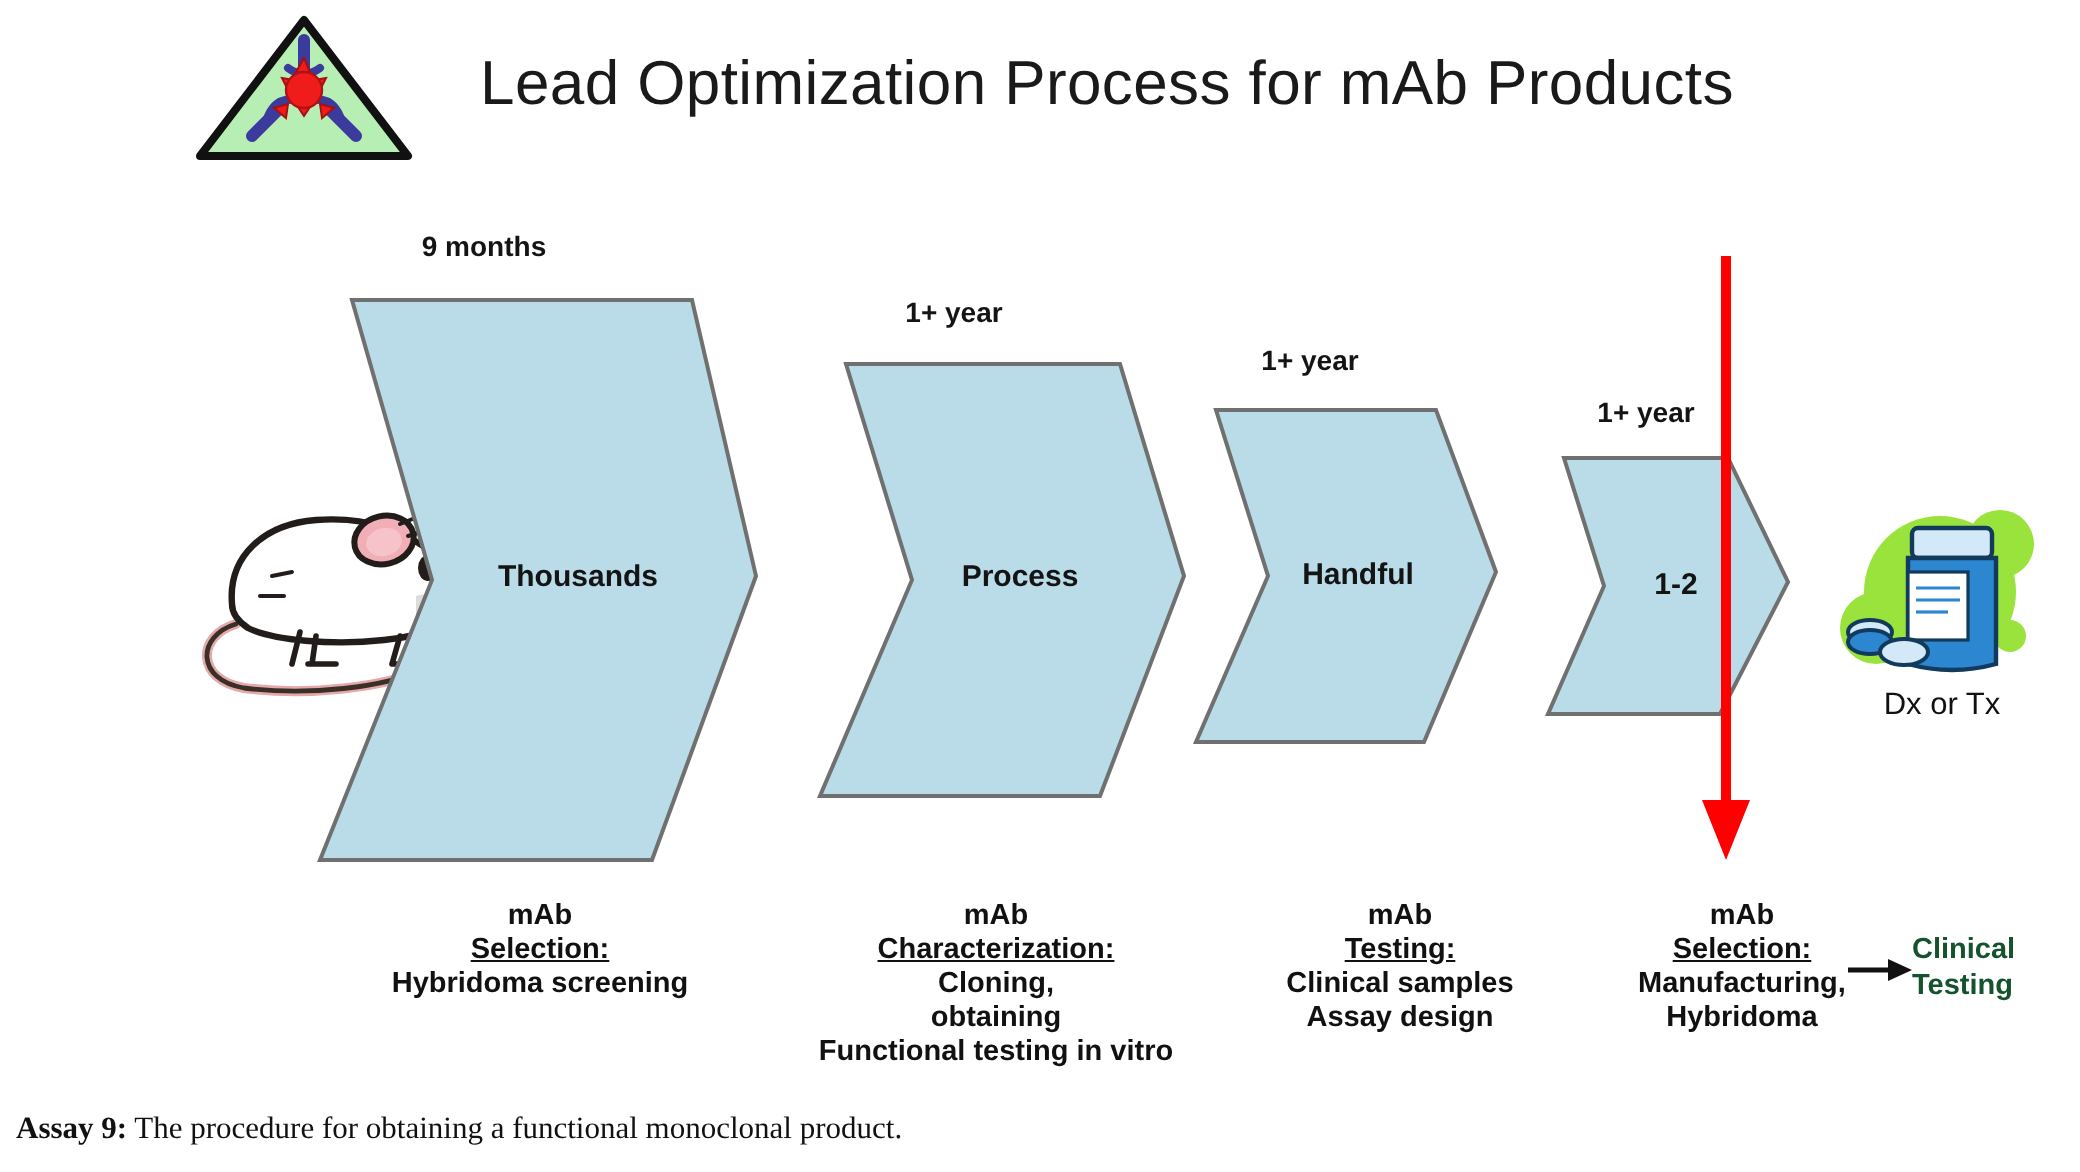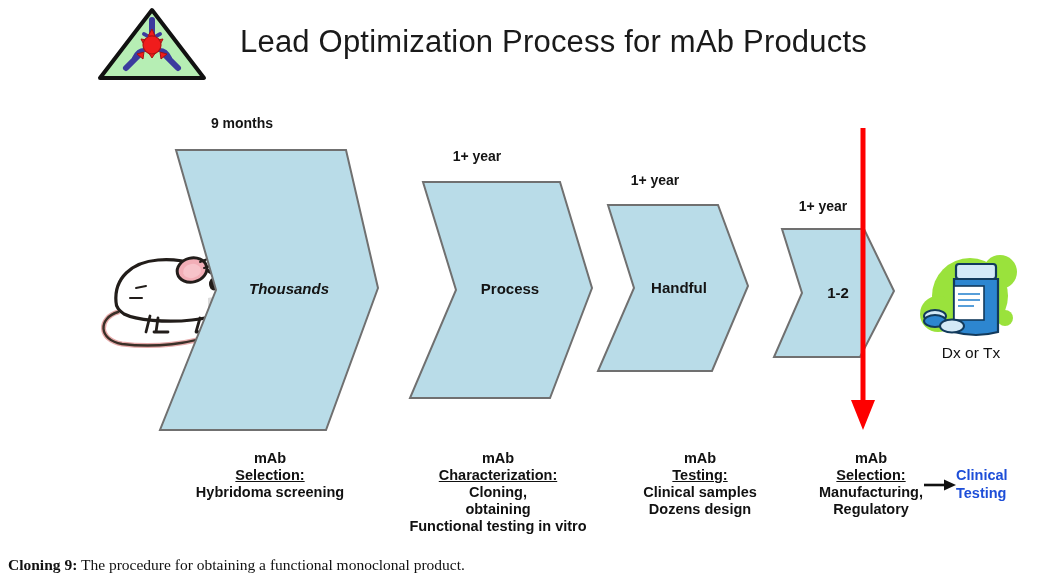--- a/index.html
+++ b/index.html
@@ -94,21 +94,21 @@
     font-weight: normal;
     color: #111111;
   }
   #clinical-testing {
     position: absolute;
     left: 956px; top: 466px;
     width: 80px;
     font-size: 14.5px;
     font-weight: bold;
     line-height: 18px;
-    color: #1d4ed8;
+    color: #14532d;
   }
 
   
   #figure-caption {
     position: absolute;
     left: 8px; top: 556px;
     width: 1020px;
     font-family: "Liberation Serif", serif;
     font-size: 15.5px;
     color: #111111;
@@ -179,21 +179,21 @@
         <circle cx="142" cy="58" r="3.2" fill="#221d1a"></circle>
 
         <path d="M112,58 C118,56 124,58 124,64 C124,70 116,72 112,68 Z" fill="#dcdcdc"></path>
 
         <path d="M54,76 L50,92 M62,78 L60,92 M58,92 L72,92" fill="none" stroke="#221d1a" stroke-width="2.8" stroke-linecap="round"></path>
         <path d="M104,78 L100,92 M112,78 L112,92 M100,92 L122,92" fill="none" stroke="#221d1a" stroke-width="2.8" stroke-linecap="round"></path>
       </svg>
     </div>
 
     <div class="duration" style="left:182px;top:115px;width:120px;">9 months</div>
-    <div class="chev-wrap" style="left:158px;top:148px;font-style:italic;">
+    <div class="chev-wrap" style="left:158px;top:148px;">
       <svg class="chev-svg" width="222" height="284" viewBox="0 0 222 284">
         <polygon points="18,2 188,2 220,140 168,282 2,282 58,142" fill="#b9dce8" stroke="#707070" stroke-width="2"></polygon>
       </svg>
       <div class="chev-label" style="left:56px;top:132px;width:150px;">Thousands</div>
     </div>
 
     <div class="duration" style="left:422px;top:148px;width:110px;">1+ year</div>
     <div class="chev-wrap" style="left:408px;top:180px;">
       <svg class="chev-svg" width="186" height="220" viewBox="0 0 186 220">
         <polygon points="15,2 152,2 184,108 142,218 2,218 48,110" fill="#b9dce8" stroke="#707070" stroke-width="2"></polygon>
@@ -261,40 +261,40 @@
       <div class="underline">Characterization:</div>
       <div>Cloning,</div>
       <div>obtaining</div>
       <div>Functional testing in vitro</div>
     </div>
 
     <div class="stage-caption" style="left:610px;top:450px;width:180px;">
       <div>mAb</div>
       <div class="underline">Testing:</div>
       <div>Clinical samples</div>
-      <div>Dozens design</div>
+      <div>Assay design</div>
     </div>
 
     <div class="stage-caption" style="left:786px;top:450px;width:170px;">
       <div>mAb</div>
       <div class="underline">Selection:</div>
       <div>Manufacturing,</div>
-      <div>Regulatory</div>
+      <div>Hybridoma</div>
     </div>
 
     <div style="position:absolute;left:924px;top:478px;width:34px;height:14px;">
       <svg width="34" height="14" viewBox="0 0 34 14">
         <line x1="0" y1="7" x2="22" y2="7" stroke="#111111" stroke-width="2.6"></line>
         <polygon points="32,7 20,1.5 20,12.5" fill="#111111"></polygon>
       </svg>
     </div>
     <div id="clinical-testing">
       <div>Clinical</div>
       <div>Testing</div>
     </div>
 
   </div>
 
   <div id="figure-caption">
-    <b>Cloning 9:</b><span> The procedure for obtaining a functional monoclonal product.</span>
+    <b>Assay 9:</b><span> The procedure for obtaining a functional monoclonal product.</span>
   </div>
 
 </div>
 
 </body></html>

